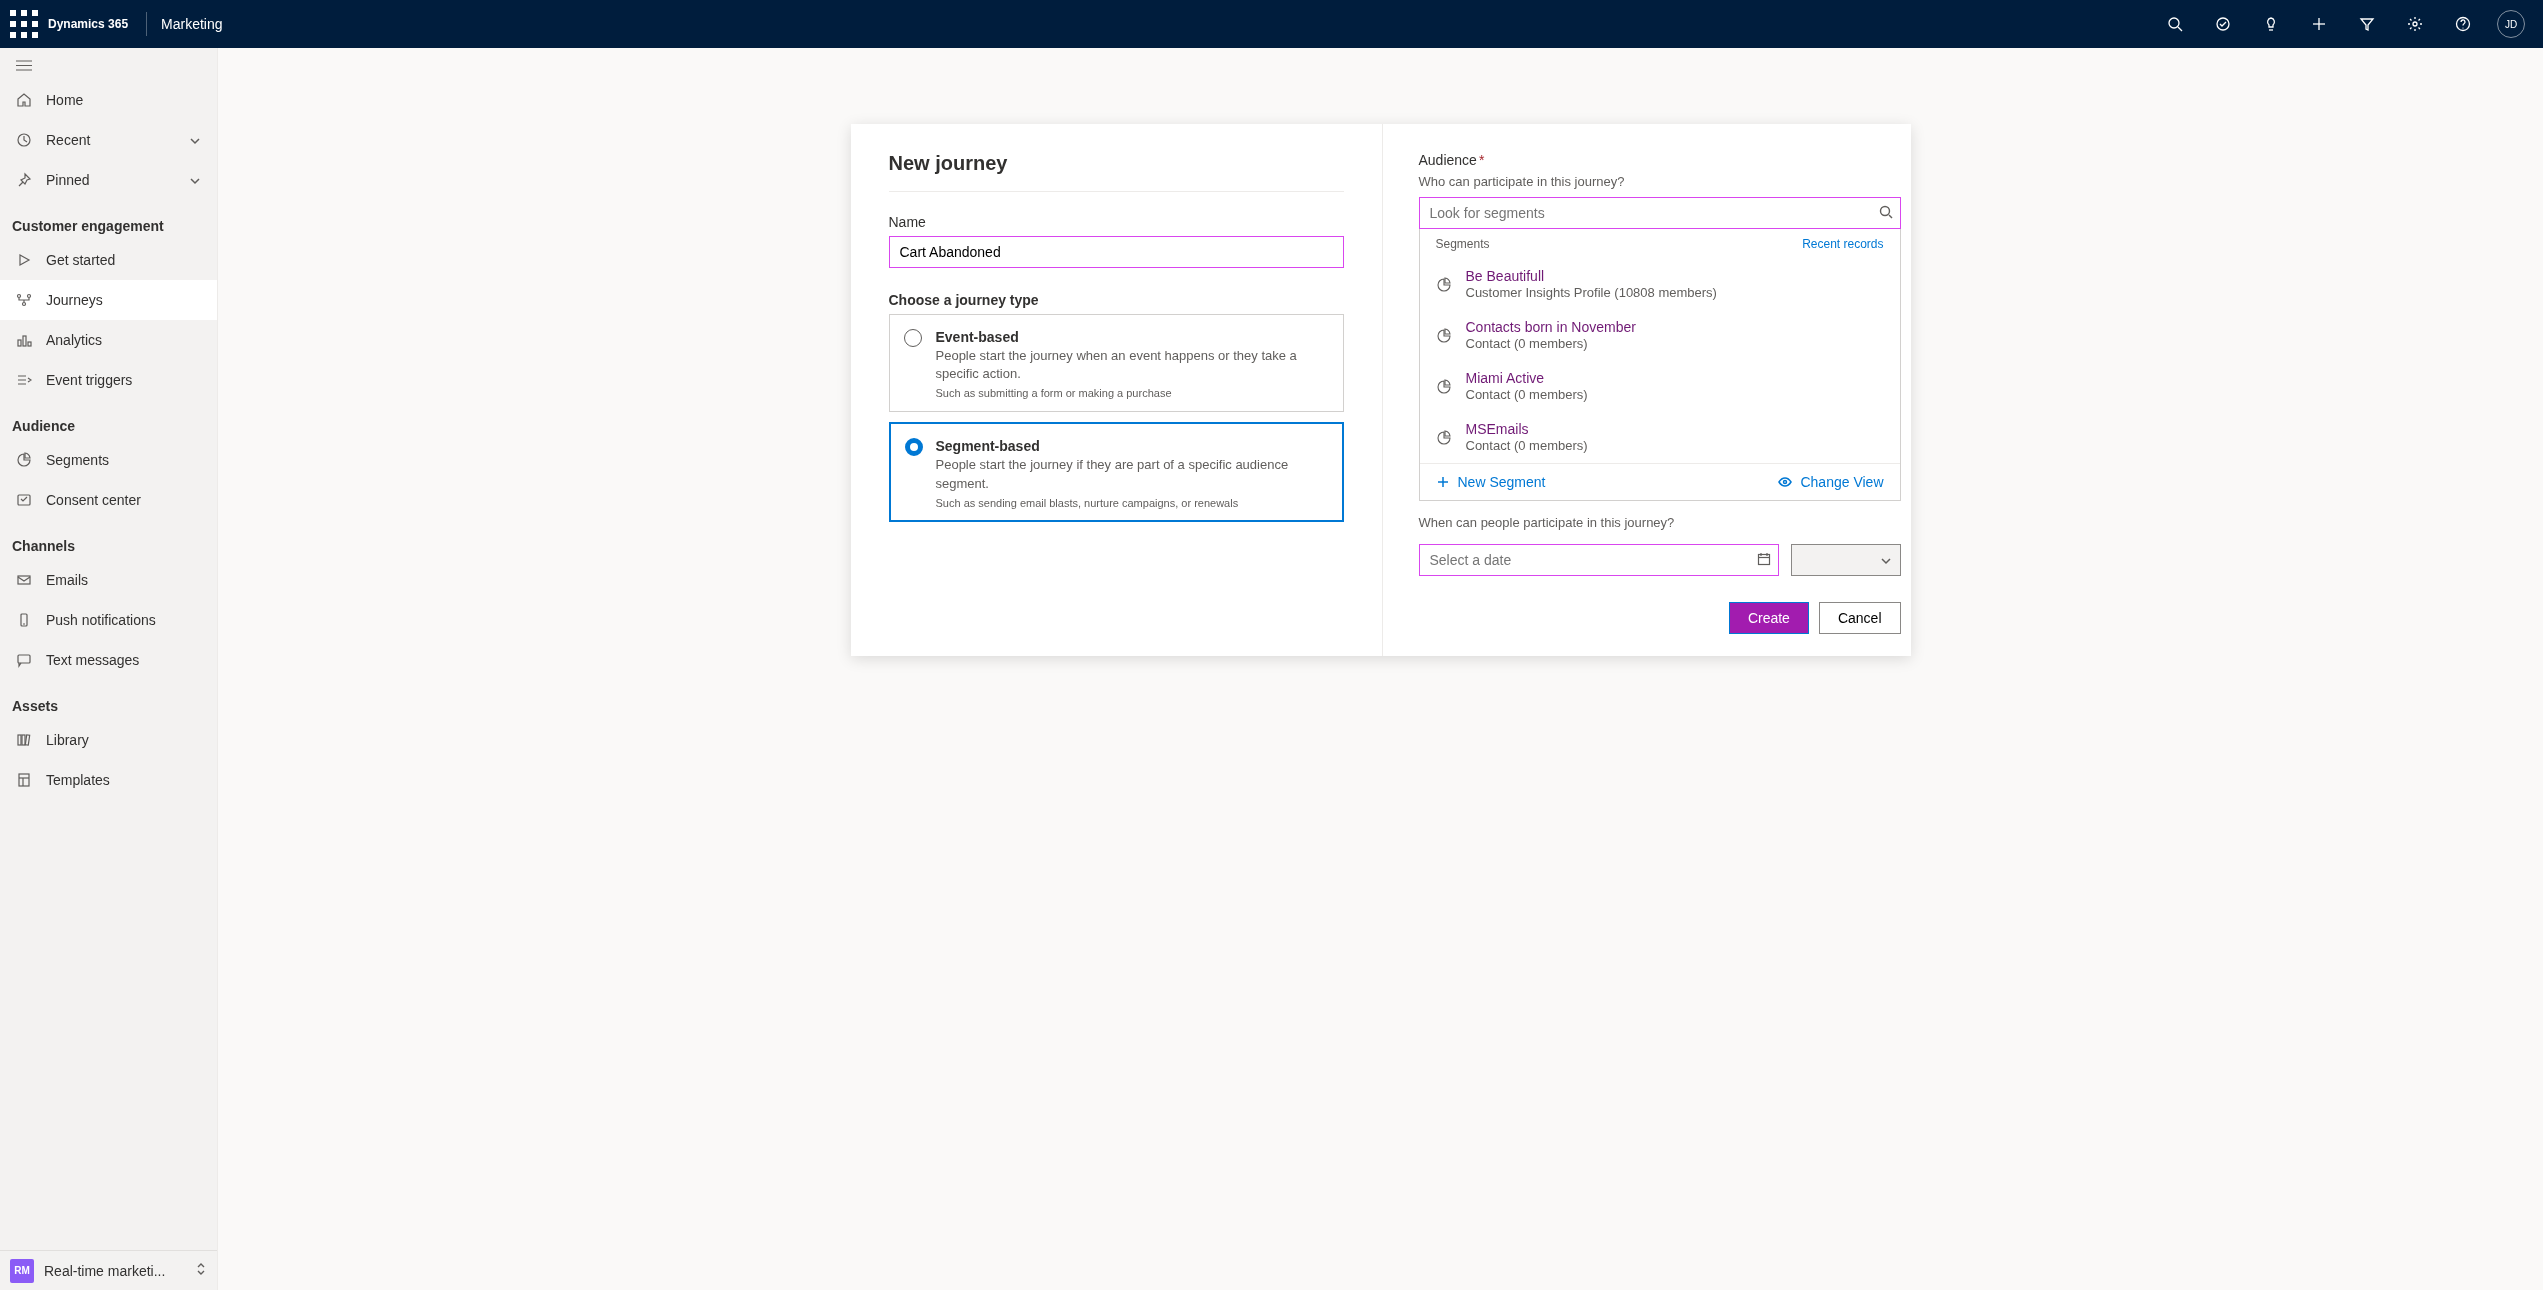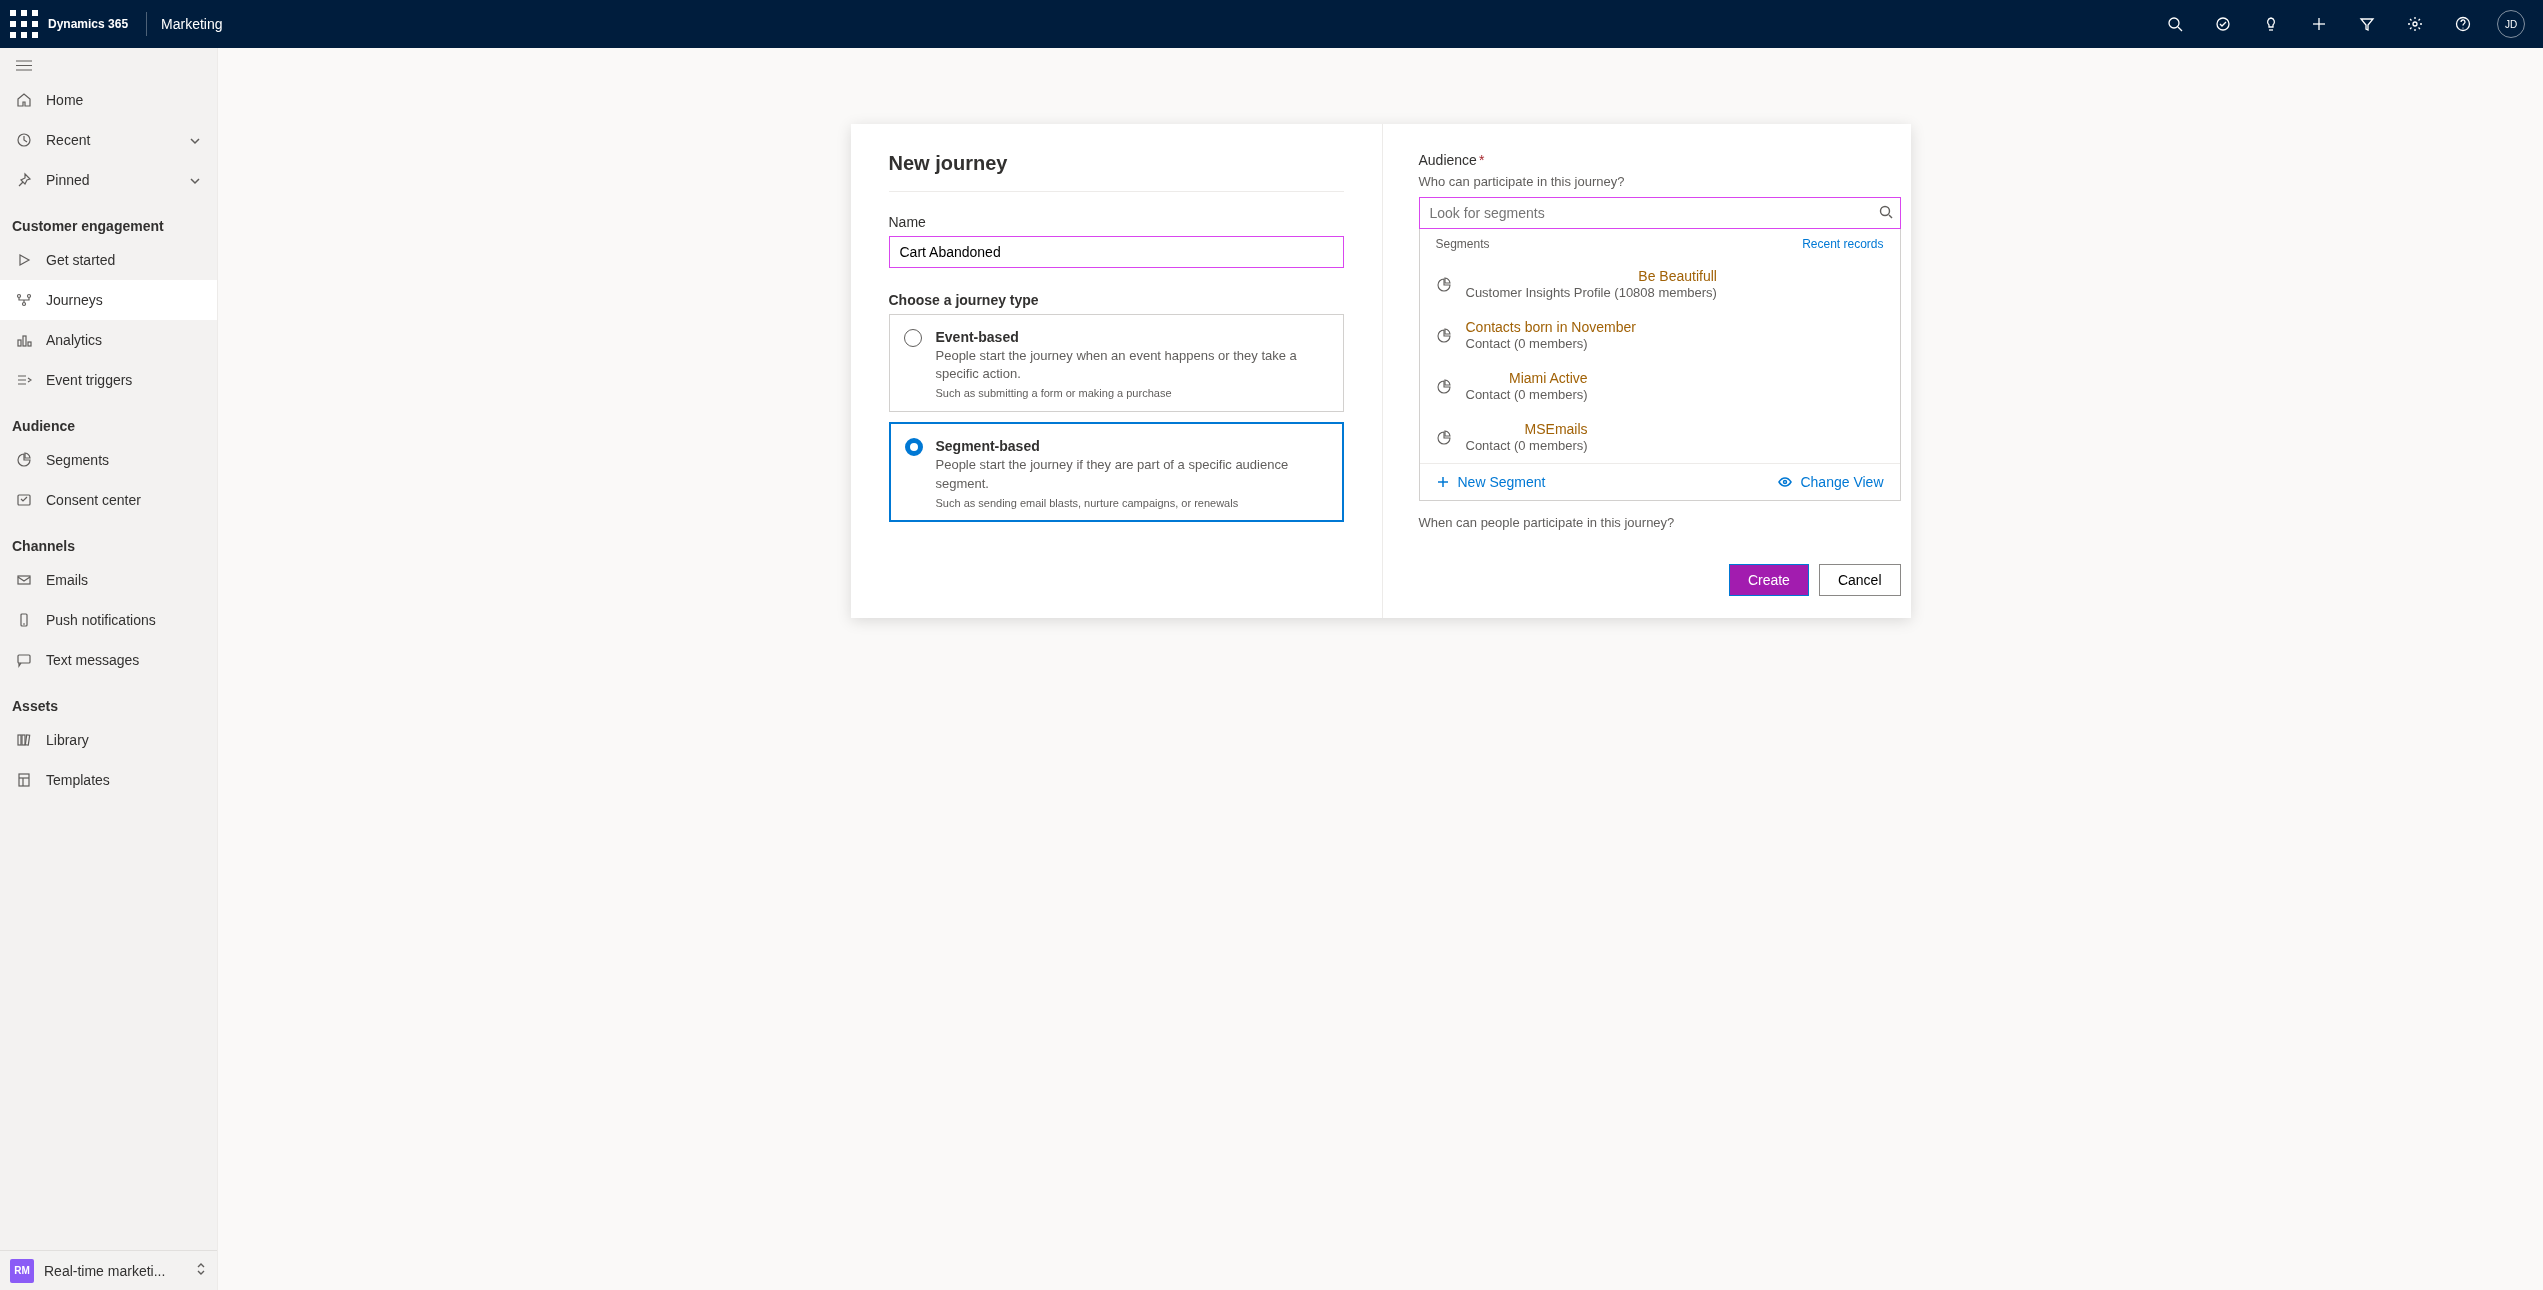--- a/index.html
+++ b/index.html
@@ -68,21 +68,21 @@
   .dropdown-panel { border:1px solid #d2d0ce; border-top:none; }
   .dp-header { display:flex; justify-content:space-between; align-items:center; font-size:12px; color:#605e5c; padding:8px 16px; }
   .dp-header .recent { color:#0078d4; cursor:pointer; }
   .dp-scroll { max-height:246px; overflow-y:scroll; }
   .dp-scroll::-webkit-scrollbar { width:14px; }
   .dp-scroll::-webkit-scrollbar-track { background:#f3f2f1; }
   .dp-scroll::-webkit-scrollbar-thumb { background:#c8c6c4; }
   .seg-item { display:flex; align-items:center; gap:14px; padding:8px 16px; cursor:pointer; }
   .seg-icon { width:16px; height:16px; flex:0 0 16px; }
   .seg-icon svg { width:16px; height:16px; stroke:#605e5c; fill:none; stroke-width:1.1; }
-  .seg-name { font-size:14px; color:#a16207; line-height:1.3;text-align:right; }
+  .seg-name { font-size:14px; color:#701a75; line-height:1.3; }
   .seg-meta { font-size:13px; color:#605e5c; line-height:1.3; }
   .dp-footer { display:flex; justify-content:space-between; align-items:center; padding:10px 16px; border-top:1px solid #edebe9; }
   .dp-action { display:flex; align-items:center; gap:8px; color:#0078d4; font-size:14px; cursor:pointer; }
   .dp-action svg { width:14px; height:14px; stroke:#0078d4; fill:none; stroke-width:1.5; }
 
   .when-row { display:flex; gap:12px; margin-top:6px; }
   .date-input { flex:1; position:relative; }
   .date-input input { width:100%; }
   .date-icon { position:absolute; right:8px; top:8px; }
   .date-icon svg { width:14px; height:14px; stroke:#605e5c; fill:none; stroke-width:1.2; }
@@ -421,20 +421,36 @@
                 <svg viewBox="0 0 14 14">
                     <path d="M1 7s2.5-4 6-4 6 4 6 4-2.5 4-6 4-6-4-6-4z"></path>
                     <circle cx="7" cy="7" r="1.5"></circle>
                   </svg>
                 <span>Change View</span>
               </div>
             </div>
           </div>
 
           <div class="subtext" style="margin-top:14px">When can people participate in this journey?</div>
+          <div class="when-row">
+            <div class="date-input">
+              <input class="textbox" placeholder="Select a date" style="">
+              <span class="date-icon"><svg viewBox="0 0 14 14">
+                    <rect x="1.5" y="2.5" width="11" height="10"></rect>
+                    <line x1="1.5" y1="5.5" x2="12.5" y2="5.5"></line>
+                    <line x1="4" y1="1" x2="4" y2="4"></line>
+                    <line x1="10" y1="1" x2="10" y2="4"></line>
+                  </svg></span>
+            </div>
+            <div class="time-select">
+              <span class="chev2"><svg viewBox="0 0 12 12">
+                    <path d="M2 4l4 4 4-4"></path>
+                  </svg></span>
+            </div>
+          </div>
 
           <div class="dialog-actions">
             <button class="btn primary">Create</button>
             <button class="btn">Cancel</button>
           </div>
         </div>
       </div>
     </div>
   </div>
 </div>

